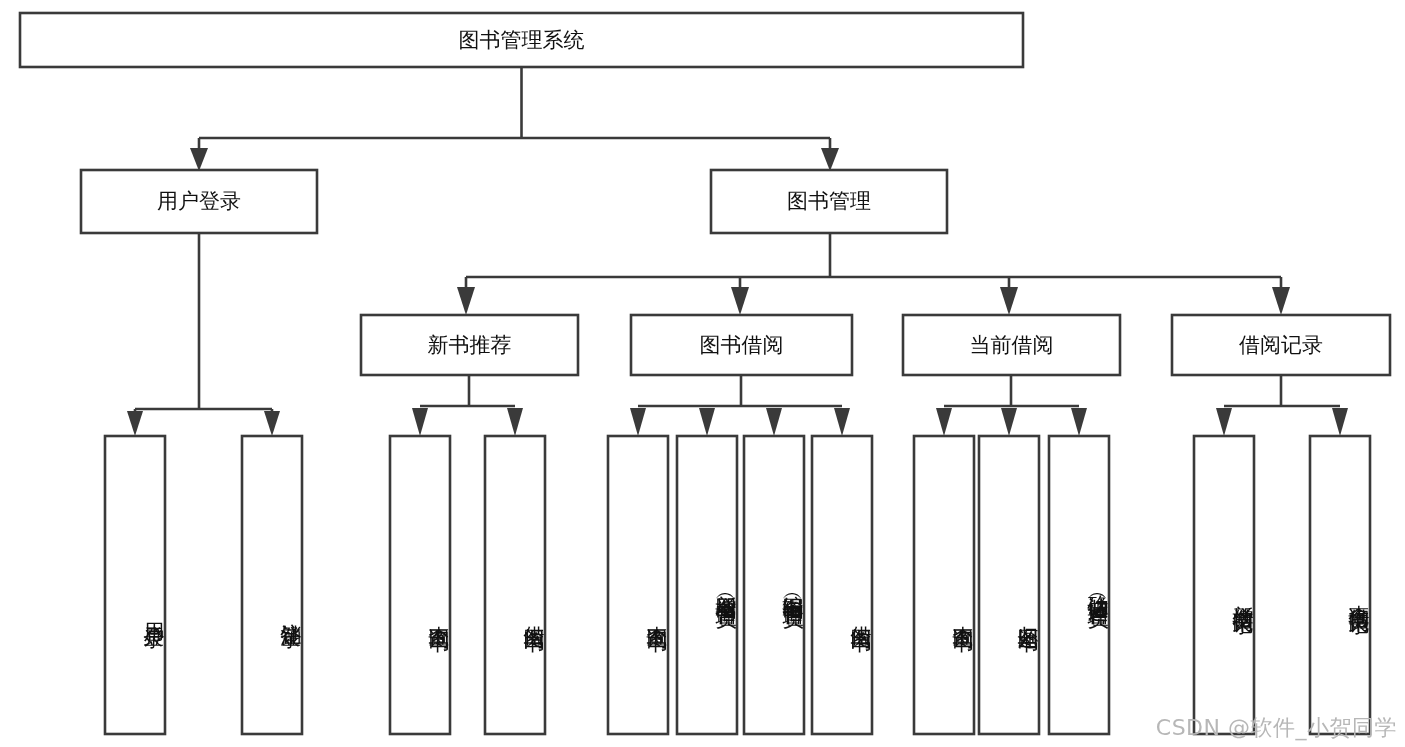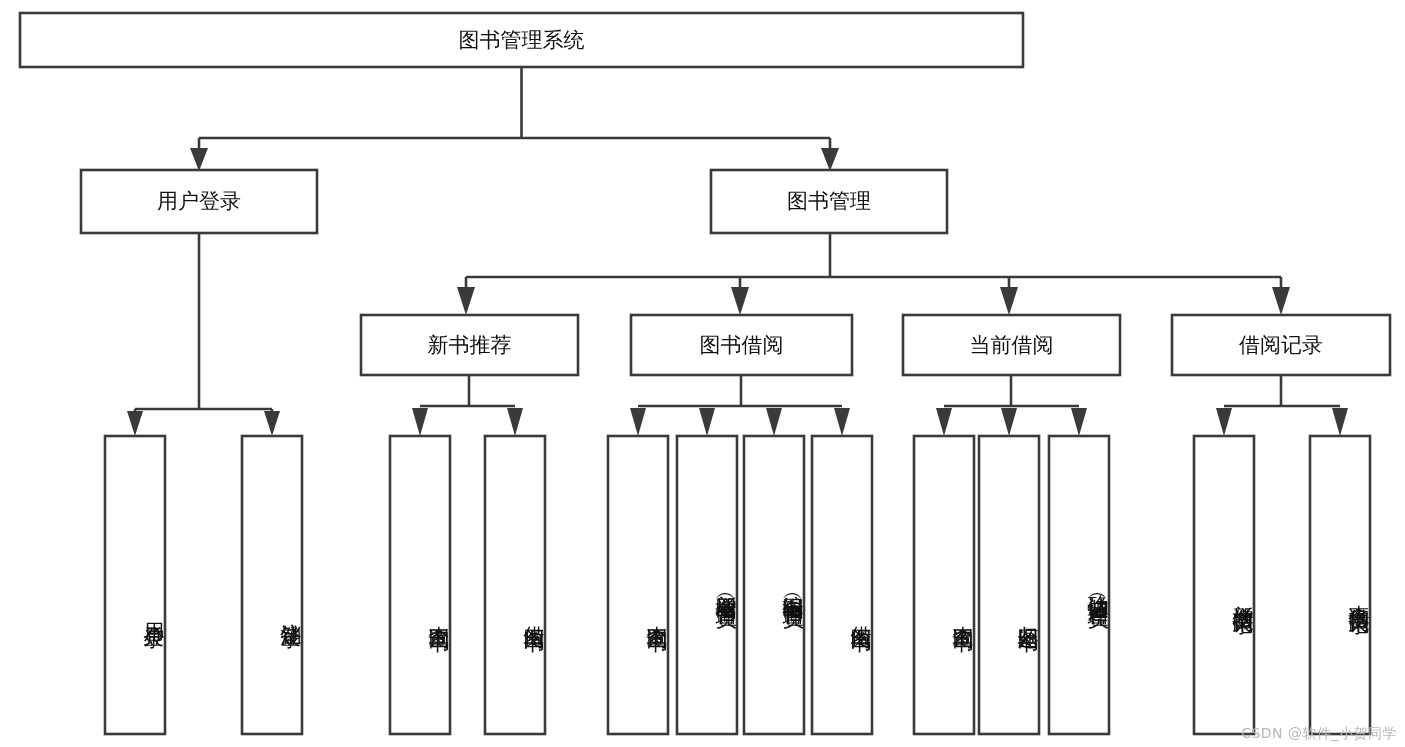--- a/index.html
+++ b/index.html
@@ -65,21 +65,21 @@
     justify-content: center;
     white-space: nowrap;
     pointer-events: none;
     user-select: none;
   }
   .watermark {
     position: absolute;
     right: 8px;
     bottom: 4px;
     font-family: "DejaVu Sans", "Liberation Sans", sans-serif;
-    font-size: 14px;
+    font-size: 22px;
     color: #b7b7b7;
     letter-spacing: 0.5px;
     white-space: nowrap;
     user-select: none;
   }
 </style>
 </head>
 <body>
 
 <div id="diagram-root">

